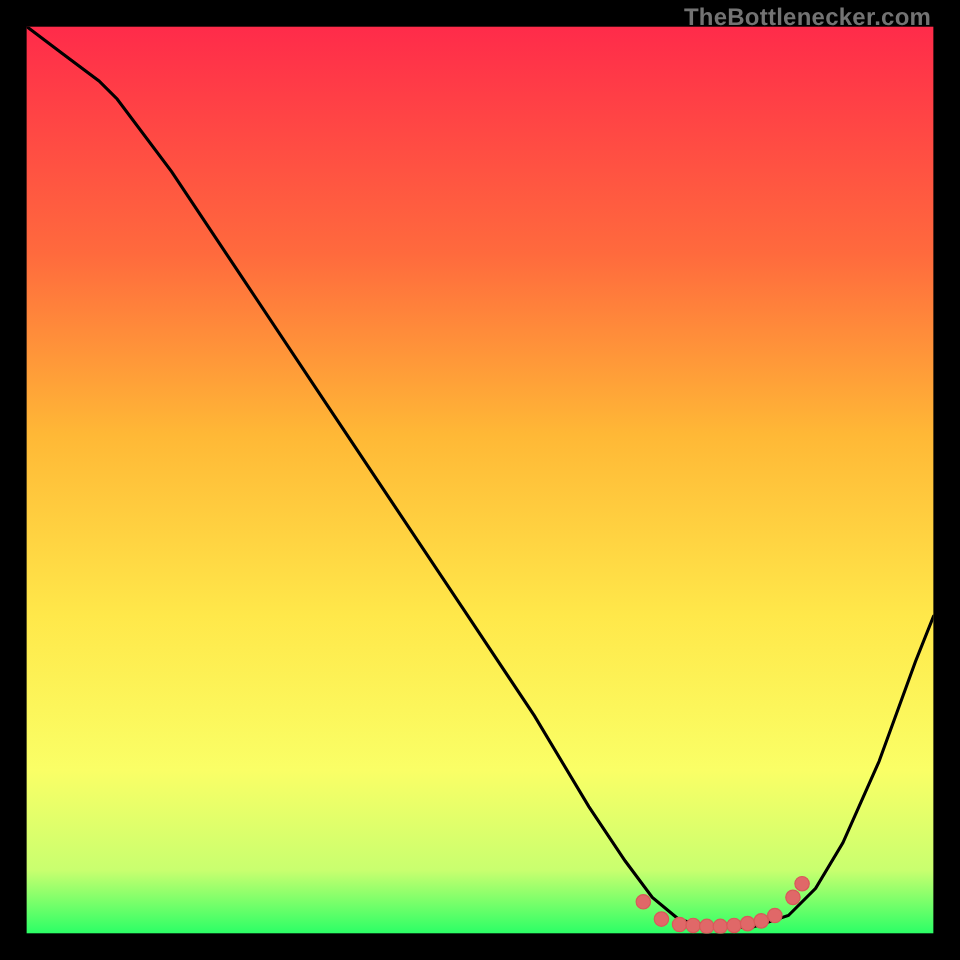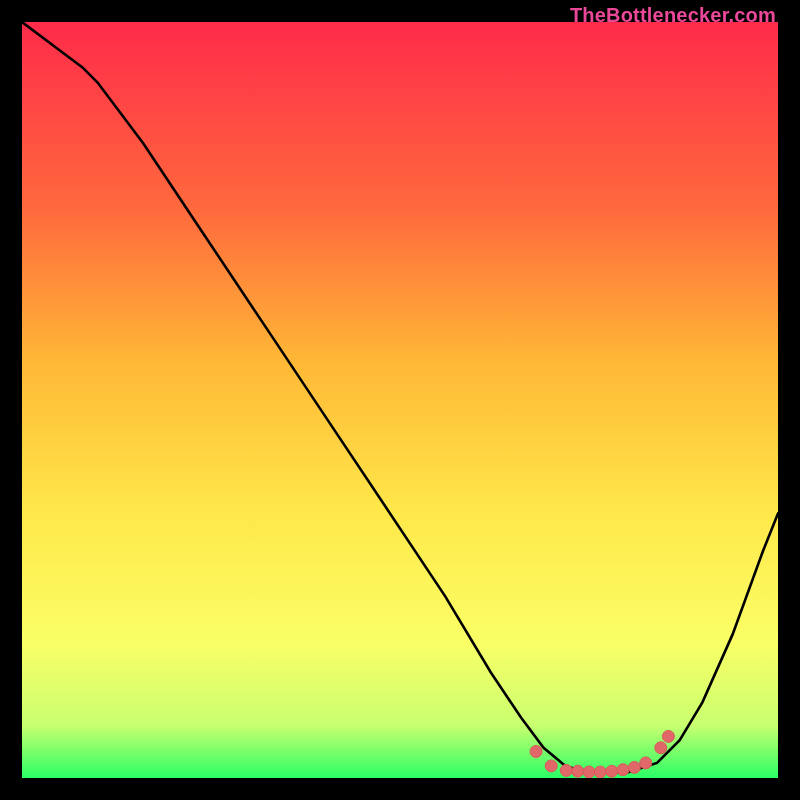--- a/index.html
+++ b/index.html
@@ -18,21 +18,21 @@
     height: 756px;
     background: #000;
   }
   .watermark {
     position: absolute;
     top: 4px;
     right: 24px;
     font-family: Arial, Helvetica, sans-serif;
     font-size: 20px;
     font-weight: 600;
-    color: #ec4899;
+    color: #737373;
     letter-spacing: 0.2px;
   }
   svg {
     display: block;
   }
 </style>
 </head>
 <body>
 
 <div class="frame">

